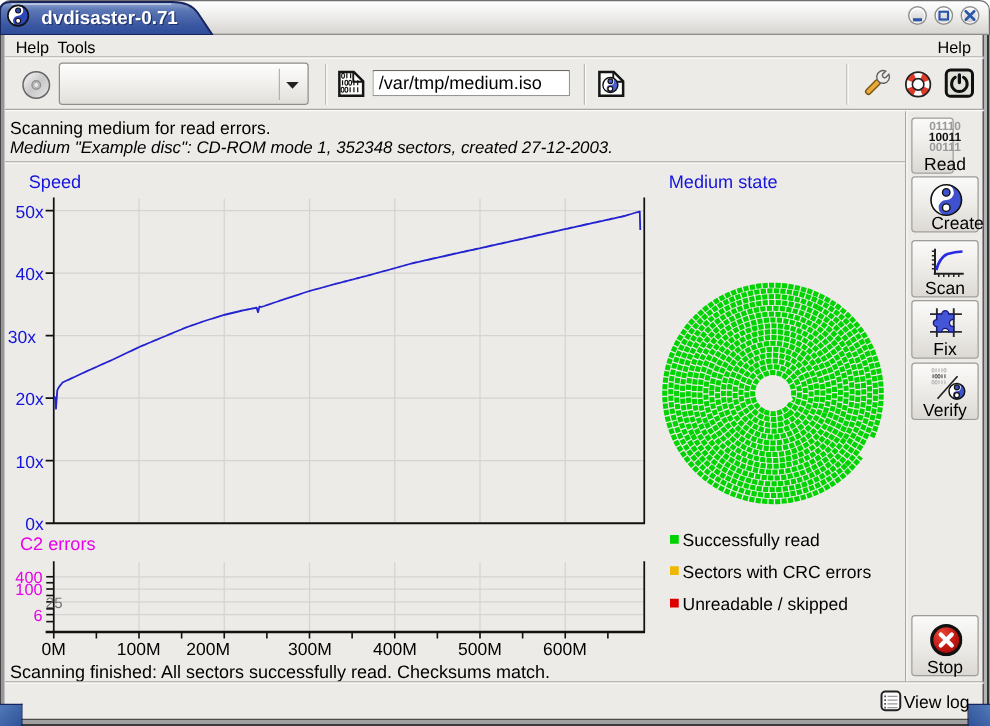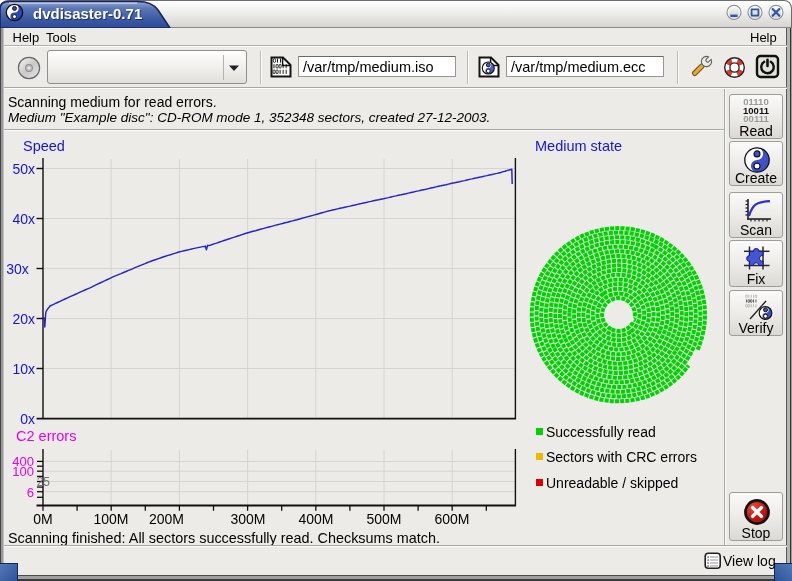--- a/index.html
+++ b/index.html
@@ -118,23 +118,20 @@
       <path d="M1.5,2.5 L13,2.5 L20.5,10 L20.5,21.5 L1.5,21.5 Z" fill="#fdfdfb" stroke="#151515" stroke-width="2"></path>
       <path d="M12.6,3 L12.6,10.4 L20,10.4" fill="none" stroke="#151515" stroke-width="1.5"></path>
       <g>
         <circle cx="10.3" cy="13" r="6.0" fill="#fff"></circle>
         <path d="M10.3,7.0 A6.0,6.0 0 0 1 10.3,19.0 A3.0,3.0 0 0 1 10.3,13 A3.0,3.0 0 0 0 10.3,7.0 Z" fill="#4a5fd0"></path>
         <circle cx="10.3" cy="13" r="6.0" fill="none" stroke="#111" stroke-width="1.1"></circle>
         <circle cx="10.3" cy="10.0" r="1.9" fill="#4a5fd0" stroke="#111" stroke-width="0.9"></circle>
         <circle cx="10.3" cy="16.0" r="1.9" fill="#fff" stroke="#111" stroke-width="0.9"></circle>
       </g>
     </svg>
-<div class="abs" style="left:506px;top:56px;width:158px;height:21px;background:#fff;border:1px solid #989691;border-top-color:#6b6965;border-radius:1px">
-  <div class="abs" style="left:4px;top:2px;font-size:14.5px;color:#000">/var/tmp/medium.ecc</div>
-</div>
 <div class="abs" style="left:677px;top:51px;width:1px;height:33px;background:#bdbab5"></div>
 <div class="abs" style="left:678px;top:51px;width:1px;height:33px;background:#fbfbfa"></div>
 <svg width="28" height="28" style="position:absolute;left:687px;top:53px">
       <g transform="rotate(45 14 14)">
         <rect x="11.8" y="10.5" width="4.4" height="14.5" rx="2.1" fill="#e5a93c" stroke="#7a5510" stroke-width="1.1"></rect>
         <path d="M12.2,1.5 A5.1,5.1 0 1 0 15.8,1.5 L15.8,5 A1.9,1.9 0 0 1 12.2,5 Z" fill="#ececea" stroke="#606060" stroke-width="1.1"></path>
       </g>
     </svg>
 <svg width="24" height="24" style="position:absolute;left:723px;top:56px">
       <circle cx="11.5" cy="11.5" r="9.8" fill="#fff"></circle>
@@ -281,33 +278,33 @@
         <rect x="3.4" y="4.4" width="1.4" height="1.4"></rect>
         <rect x="3.4" y="7.4" width="1.4" height="1.4"></rect>
         <rect x="3.4" y="10.4" width="1.4" height="1.4"></rect>
         <rect x="3.4" y="13.4" width="1.4" height="1.4"></rect>
       </g>
     </svg>
 <div class="abs" style="left:723px;top:553px;font-size:14px;color:#000">View log</div>
 
 <div class="abs" style="left:724px;top:89px;width:1px;height:456px;background:#aaa8a4"></div>
 <div class="abs" style="left:725px;top:89px;width:1px;height:456px;background:#fafaf8"></div>
-<div class="abs" style="left:729px;top:94px;width:54px;height:45px;background:linear-gradient(180deg,#fafaf9,#eceae6 55%,#dcd9d4);border:1px solid #9f9d99;border-radius:3px">
+<div class="abs" style="left:729px;top:94px;width:34px;height:45px;background:linear-gradient(180deg,#fafaf9,#eceae6 55%,#dcd9d4);border:1px solid #9f9d99;border-radius:3px">
       <div class="abs" style="left:0;top:3px;width:52px;text-align:center;font-family:'Liberation Sans',sans-serif;font-weight:bold;font-size:9.5px;line-height:8.6px"><span style="color:#9a9a9a">01110</span><br><span style="color:#111">10011</span><br><span style="color:#9a9a9a">00111</span></div>
       <div class="abs" style="left:0;top:28px;width:52px;text-align:center;font-size:14px;color:#000">Read</div>
     </div>
     <div class="abs" style="left:729px;top:141px;width:54px;height:45px;background:linear-gradient(180deg,#fafaf9,#eceae6 55%,#dcd9d4);border:1px solid #9f9d99;border-radius:3px">
       <svg width="28" height="28" style="position:absolute;left:13px;top:4px">
         <circle cx="14" cy="14" r="12.2" fill="#fff"></circle>
         <path d="M14,1.8000000000000007 A12.2,12.2 0 0 1 14,26.2 A6.1,6.1 0 0 1 14,14 A6.1,6.1 0 0 0 14,1.8000000000000007 Z" fill="#3f51cc"></path>
         <circle cx="14" cy="14" r="12.2" fill="none" stroke="#111" stroke-width="1.3"></circle>
         <circle cx="14" cy="7.9" r="3.0" fill="#3f51cc" stroke="#111" stroke-width="1.1"></circle>
         <circle cx="14" cy="20.1" r="3.0" fill="#fff" stroke="#111" stroke-width="1.1"></circle>
       </svg>
-      <div class="abs" style="left:0;top:28px;width:52px;text-align:center;font-size:14px;color:#000">Create</div>
+      <div class="abs" style="left:10px;top:28px;width:52px;text-align:center;font-size:14px;color:#000">Create</div>
     </div>
     <div class="abs" style="left:729px;top:191.5px;width:54px;height:46.5px;background:linear-gradient(180deg,#fafaf9,#eceae6 55%,#dcd9d4);border:1px solid #9f9d99;border-radius:3px">
       <div class="abs" style="left:13px;top:5.5px"><svg width="30" height="24" viewBox="0 0 30 24">
           <line x1="5" y1="1" x2="5" y2="21.5" stroke="#222" stroke-width="1.6"></line>
           <line x1="4" y1="21" x2="28" y2="21" stroke="#222" stroke-width="1.6"></line>
           <g stroke="#222" stroke-width="1.2">
             <line x1="2.5" y1="3" x2="5" y2="3"></line>
             <line x1="2.5" y1="6.5" x2="5" y2="6.5"></line>
             <line x1="2.5" y1="10" x2="5" y2="10"></line>
             <line x1="2.5" y1="13.5" x2="5" y2="13.5"></line>

